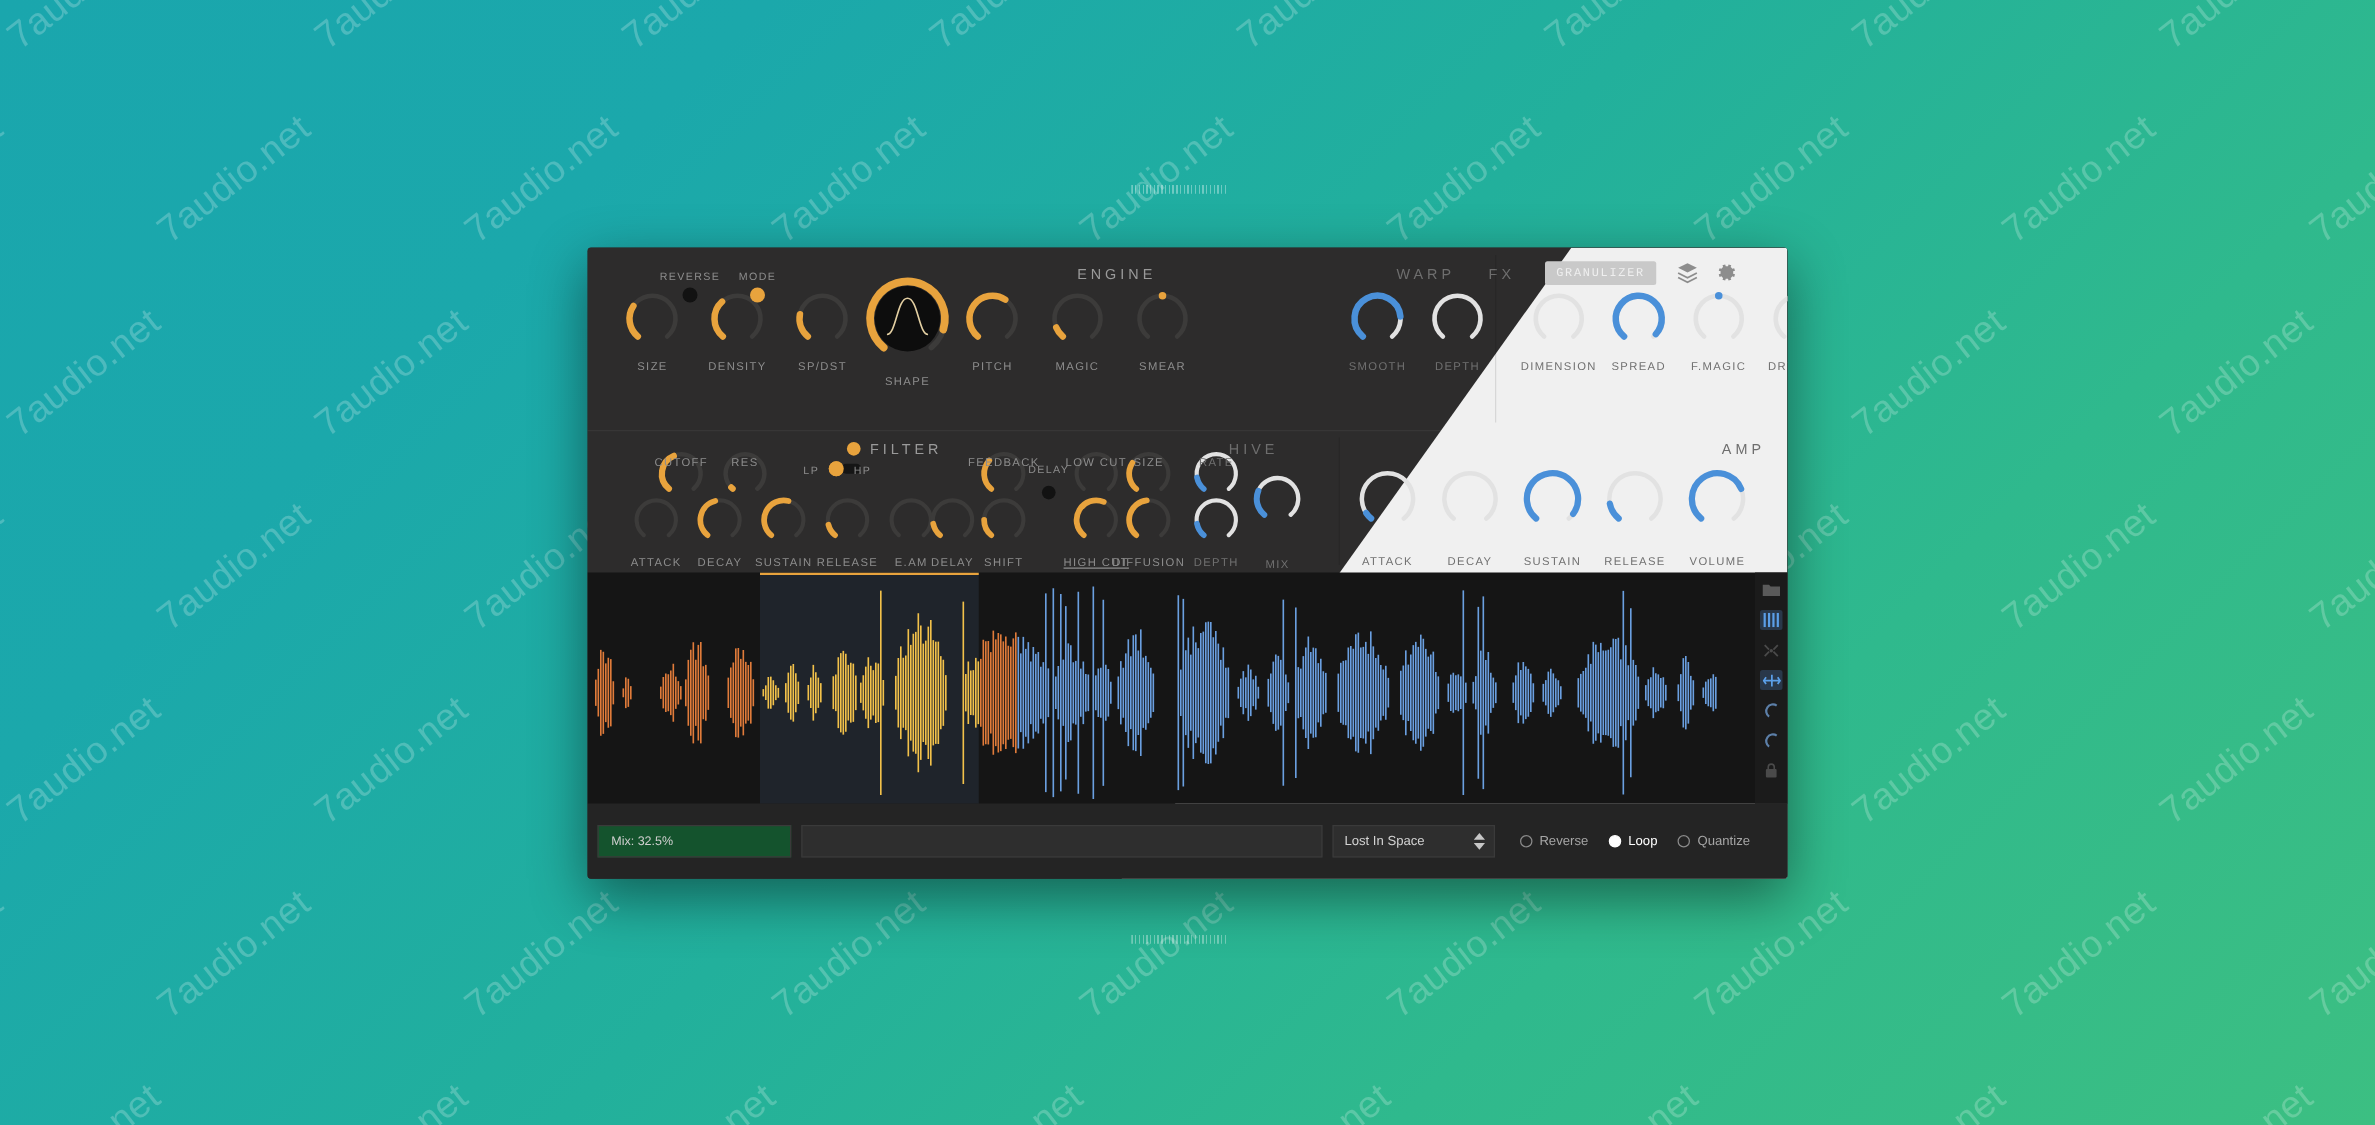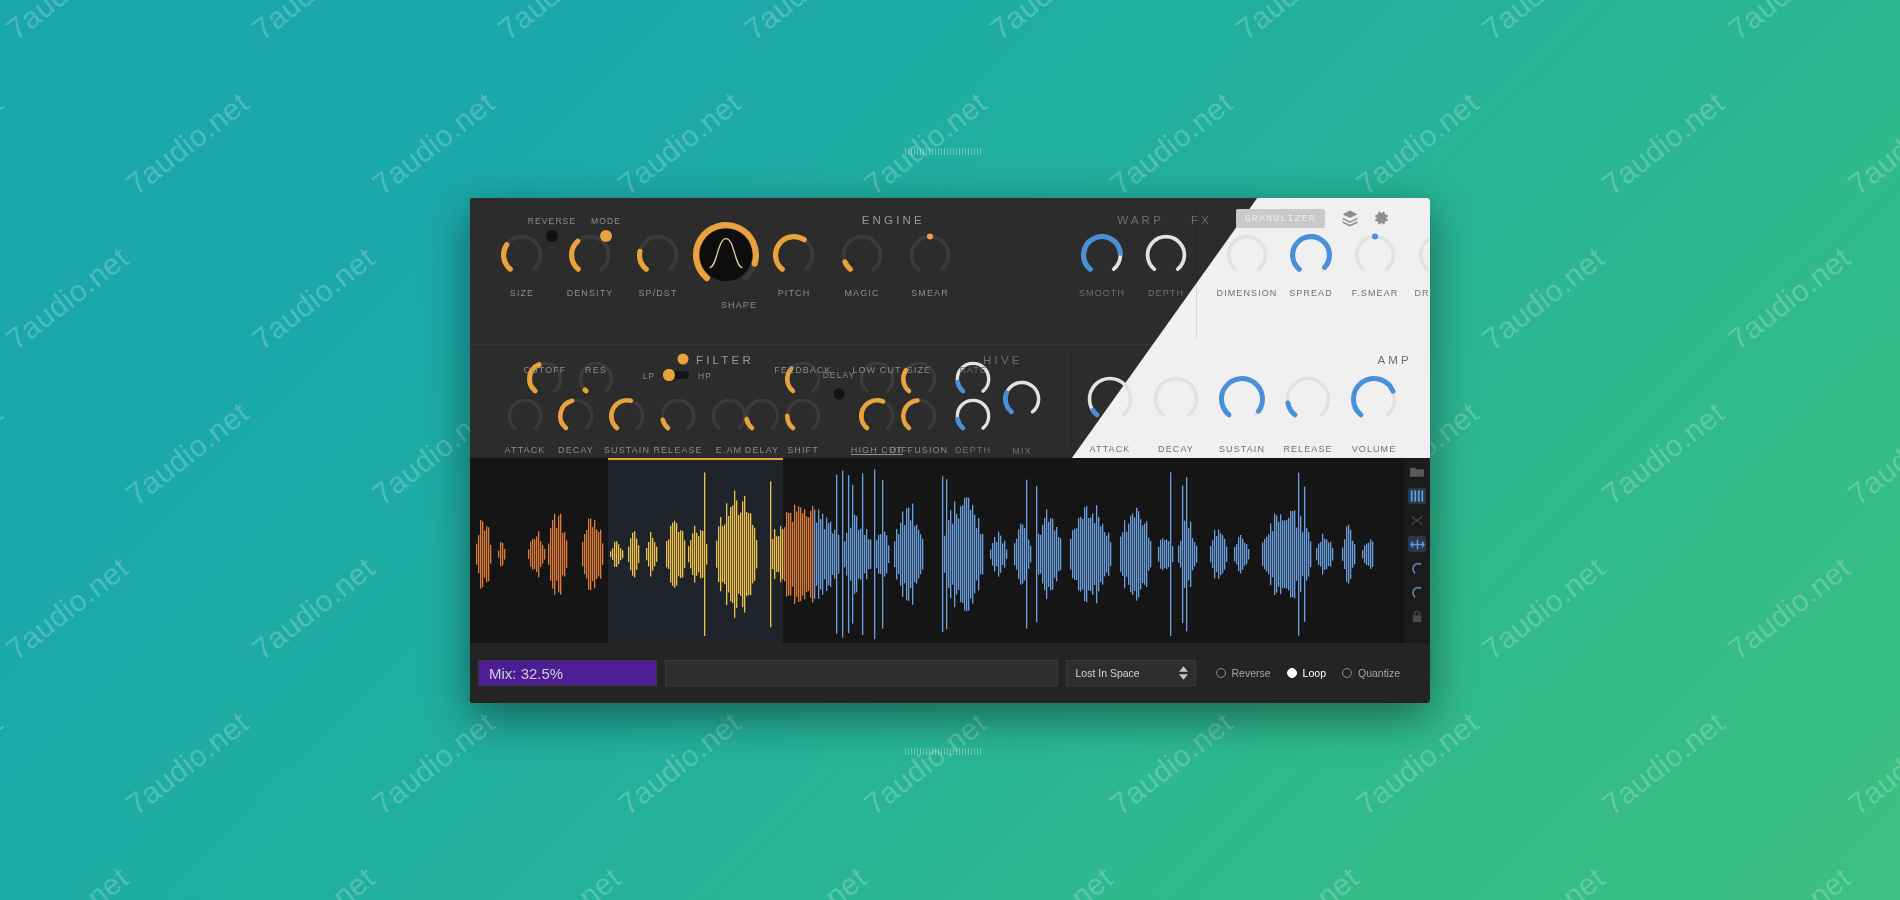--- a/index.html
+++ b/index.html
@@ -130,25 +130,25 @@
   .toolbtn {
     width: 18px; height: 16px;
     display: flex; align-items: center; justify-content: center;
     border-radius: 2px;
   }
   .toolbtn.active { background: #29384a; }
 
   
   .botbar { position: absolute; inset: 0; background: #242424; display: flex; align-items: center; }
   .mixcell {
-    width: 179px; height: 26px; margin-left: 8px;
-    background: #4c1d95;
+    width: 155px; height: 26px; margin-left: 8px;
+    background: #14532d;
     border: 1px solid #3a3a3a;
     display: flex; align-items: center; padding-left: 10px;
-    font-size: 15px; color: #cfcfcf;
+    font-size: 10px; color: #cfcfcf;
   }
   .midcell {
     flex: 1; height: 26px; margin: 0 8px;
     background: #2e2e2e; border: 1px solid #3a3a3a;
   }
   .presetcell {
     width: 130px; height: 26px;
     background: #2e2e2e; border: 1px solid #3a3a3a;
     display: flex; align-items: center; justify-content: space-between;
     padding: 0 7px 0 9px;
@@ -303,21 +303,21 @@
           <div class="knob" style="left: 256px; top: 57px;">
             <svg width="66" height="66" viewBox="0 0 66 66">
        <circle cx="33" cy="33" r="26.18" fill="#0d0d0d"></circle>
              <path d="M 16.555 45.558 C 24.03 45.558, 24.628 16.555, 33 16.555
                       C 41.372 16.555, 41.97 45.558, 49.445 45.558" fill="none" stroke="#e3cfa2" stroke-width="1.3"></path>
        <path d="M 13.94 56.04 A 29.9 29.9 0 1 1 52.06 56.04" fill="none" stroke="#3c3b3a" stroke-width="4.4639999999999995" stroke-linecap="round"></path>
        <path d="M 13.94 56.04 A 29.9 29.9 0 1 1 61.64 41.59" fill="none" stroke="#e8a33d" stroke-width="6.2" stroke-linecap="round"></path>
 
      </svg>
           </div>
-          <div class="klabel" style="left: 256px; top: 102px; margin-left: 13px;">SHAPE</div>
+          <div class="klabel" style="left: 256px; top: 102px;">SHAPE</div>
           <div class="knob" style="left: 324px; top: 57px;">
             <svg width="42" height="42" viewBox="0 0 42 42">
 
        <path d="M 9.27 35.18 A 18.4 18.4 0 1 1 32.73 35.18" fill="none" stroke="#3c3b3a" stroke-width="3.7439999999999998" stroke-linecap="round"></path>
        <path d="M 9.27 35.18 A 18.4 18.4 0 0 1 31.21 5.69" fill="none" stroke="#e8a33d" stroke-width="5.2" stroke-linecap="round"></path>
 
      </svg>
           </div>
           <div class="klabel" style="left: 324px; top: 90px;">PITCH</div>
           <div class="knob" style="left: 392px; top: 57px;">
@@ -381,21 +381,21 @@
           </div>
           <div class="klabel light" style="left: 841px; top: 90px;">SPREAD</div>
           <div class="knob" style="left: 905px; top: 57px;">
             <svg width="42" height="42" viewBox="0 0 42 42">
 
        <path d="M 9.27 35.18 A 18.4 18.4 0 1 1 32.73 35.18" fill="none" stroke="#e2e2e2" stroke-width="3.7439999999999998" stroke-linecap="round"></path>
 
        <circle cx="21.00" cy="2.60" r="3.016" fill="#4a90d9"></circle>
      </svg>
           </div>
-          <div class="klabel light" style="left: 905px; top: 90px;">F.SMEAR</div>
+          <div class="klabel light" style="left: 905px; top: 90px;">F.MAGIC</div>
           <div class="knob" style="left: 969px; top: 57px;">
             <svg width="42" height="42" viewBox="0 0 42 42">
 
        <path d="M 9.27 35.18 A 18.4 18.4 0 1 1 32.73 35.18" fill="none" stroke="#e2e2e2" stroke-width="3.7439999999999998" stroke-linecap="round"></path>
 
      </svg>
           </div>
           <div class="klabel light" style="left: 969px; top: 90px;">DRY/WET</div>
         </div>
     </div>
@@ -613,21 +613,21 @@
 
      </svg>
           </div>
           <div class="klabel light" style="left: 904px; top: 100px;">VOLUME</div>
         </div>
 
       <div class="toplabel" style="left:179px; top:27px;">LP</div>
       <div class="led" style="left:199px; top:31px; width:12px; height:12px; background:#e8a33d;"></div>
       <div style="position:absolute; left:203px; top:27px; width:16px; height:8px; border-radius:4px; background:#151515;"></div>
       <div class="led" style="left:199px; top:31px; width:12px; height:12px; background:#e8a33d;"></div>
-      <div class="toplabel" style="left:235px; top:27px;">HP</div>
+      <div class="toplabel" style="left:220px; top:27px;">HP</div>
 
       <div class="toplabel" style="left:369px; top:26px;">DELAY</div>
       <div class="led" style="left:369px; top:50px; width:11px; height:11px; background:#121212;"></div>
     </div>
 
     <div class="row rowWAV">
       <div class="waveWrap">
         <div class="waveSel" id="waveSel" style="left: 138.232px; width: 174.658px;"></div>
         <svg id="waveSvg" width="934" height="185" viewBox="0 0 934 185" style="position:absolute; left:0; top:0;">
             <rect x="6" y="85.7" width="1.3" height="21.0" fill="#e07b3a"></rect>

